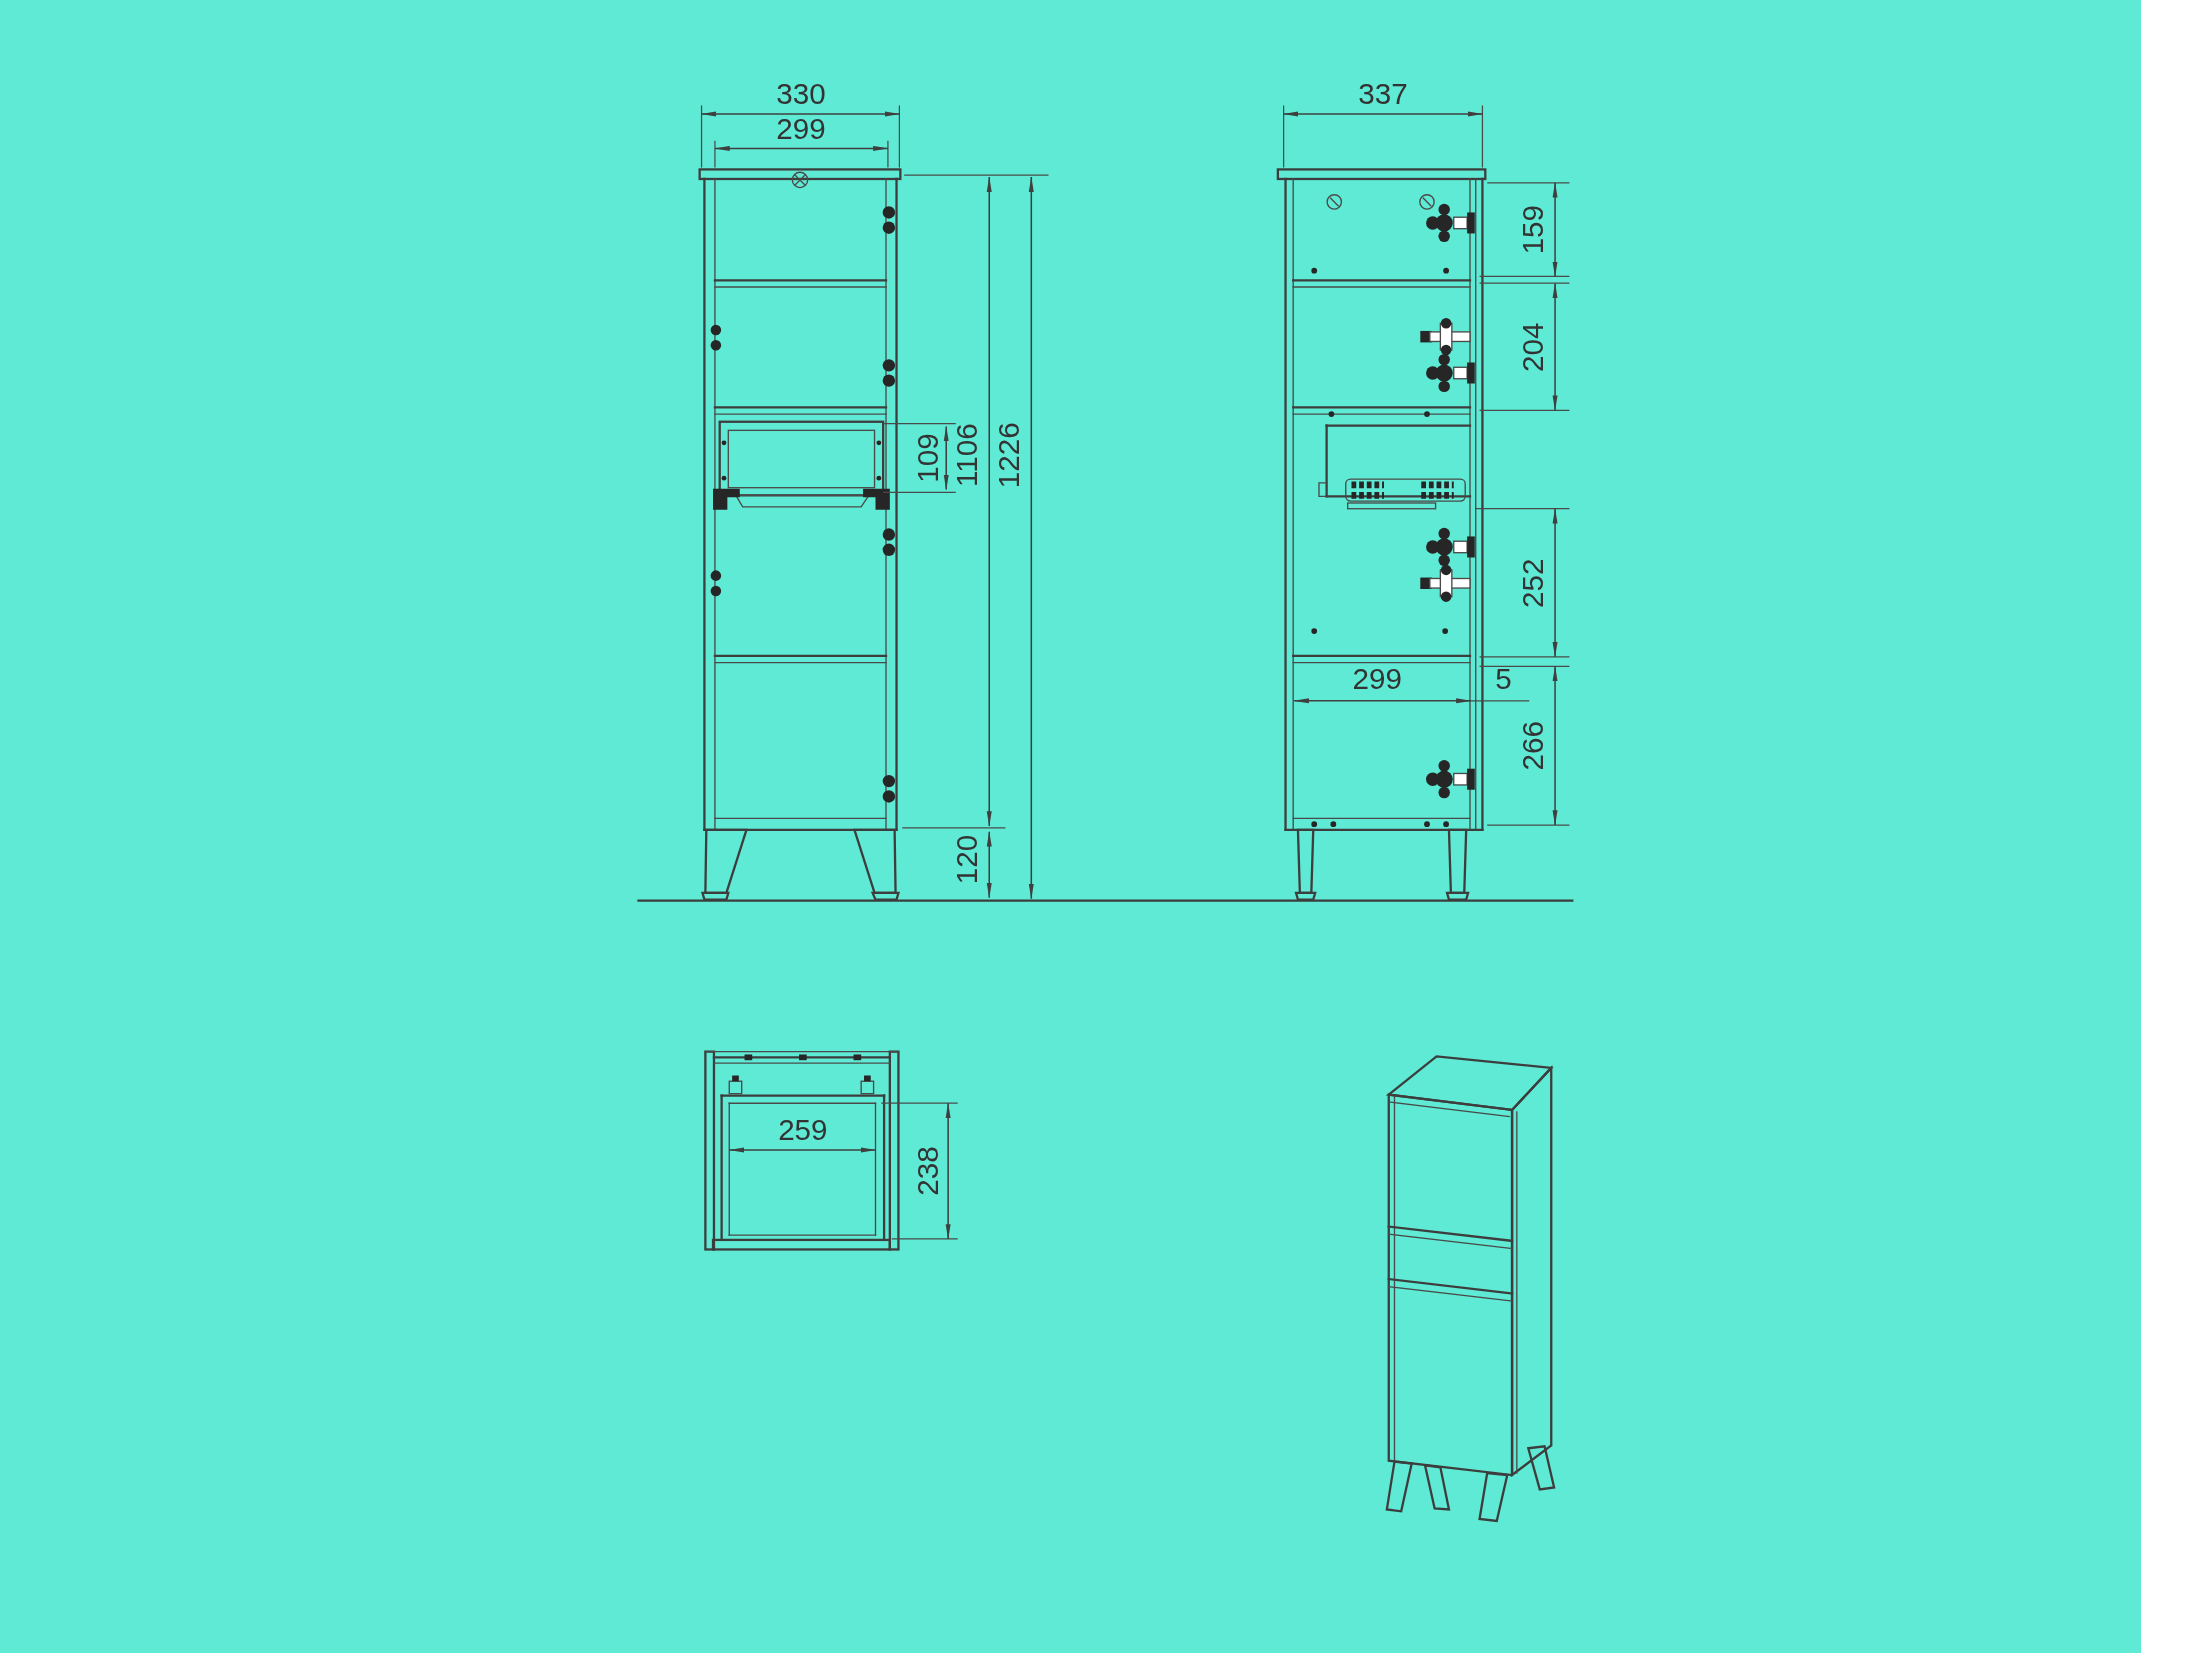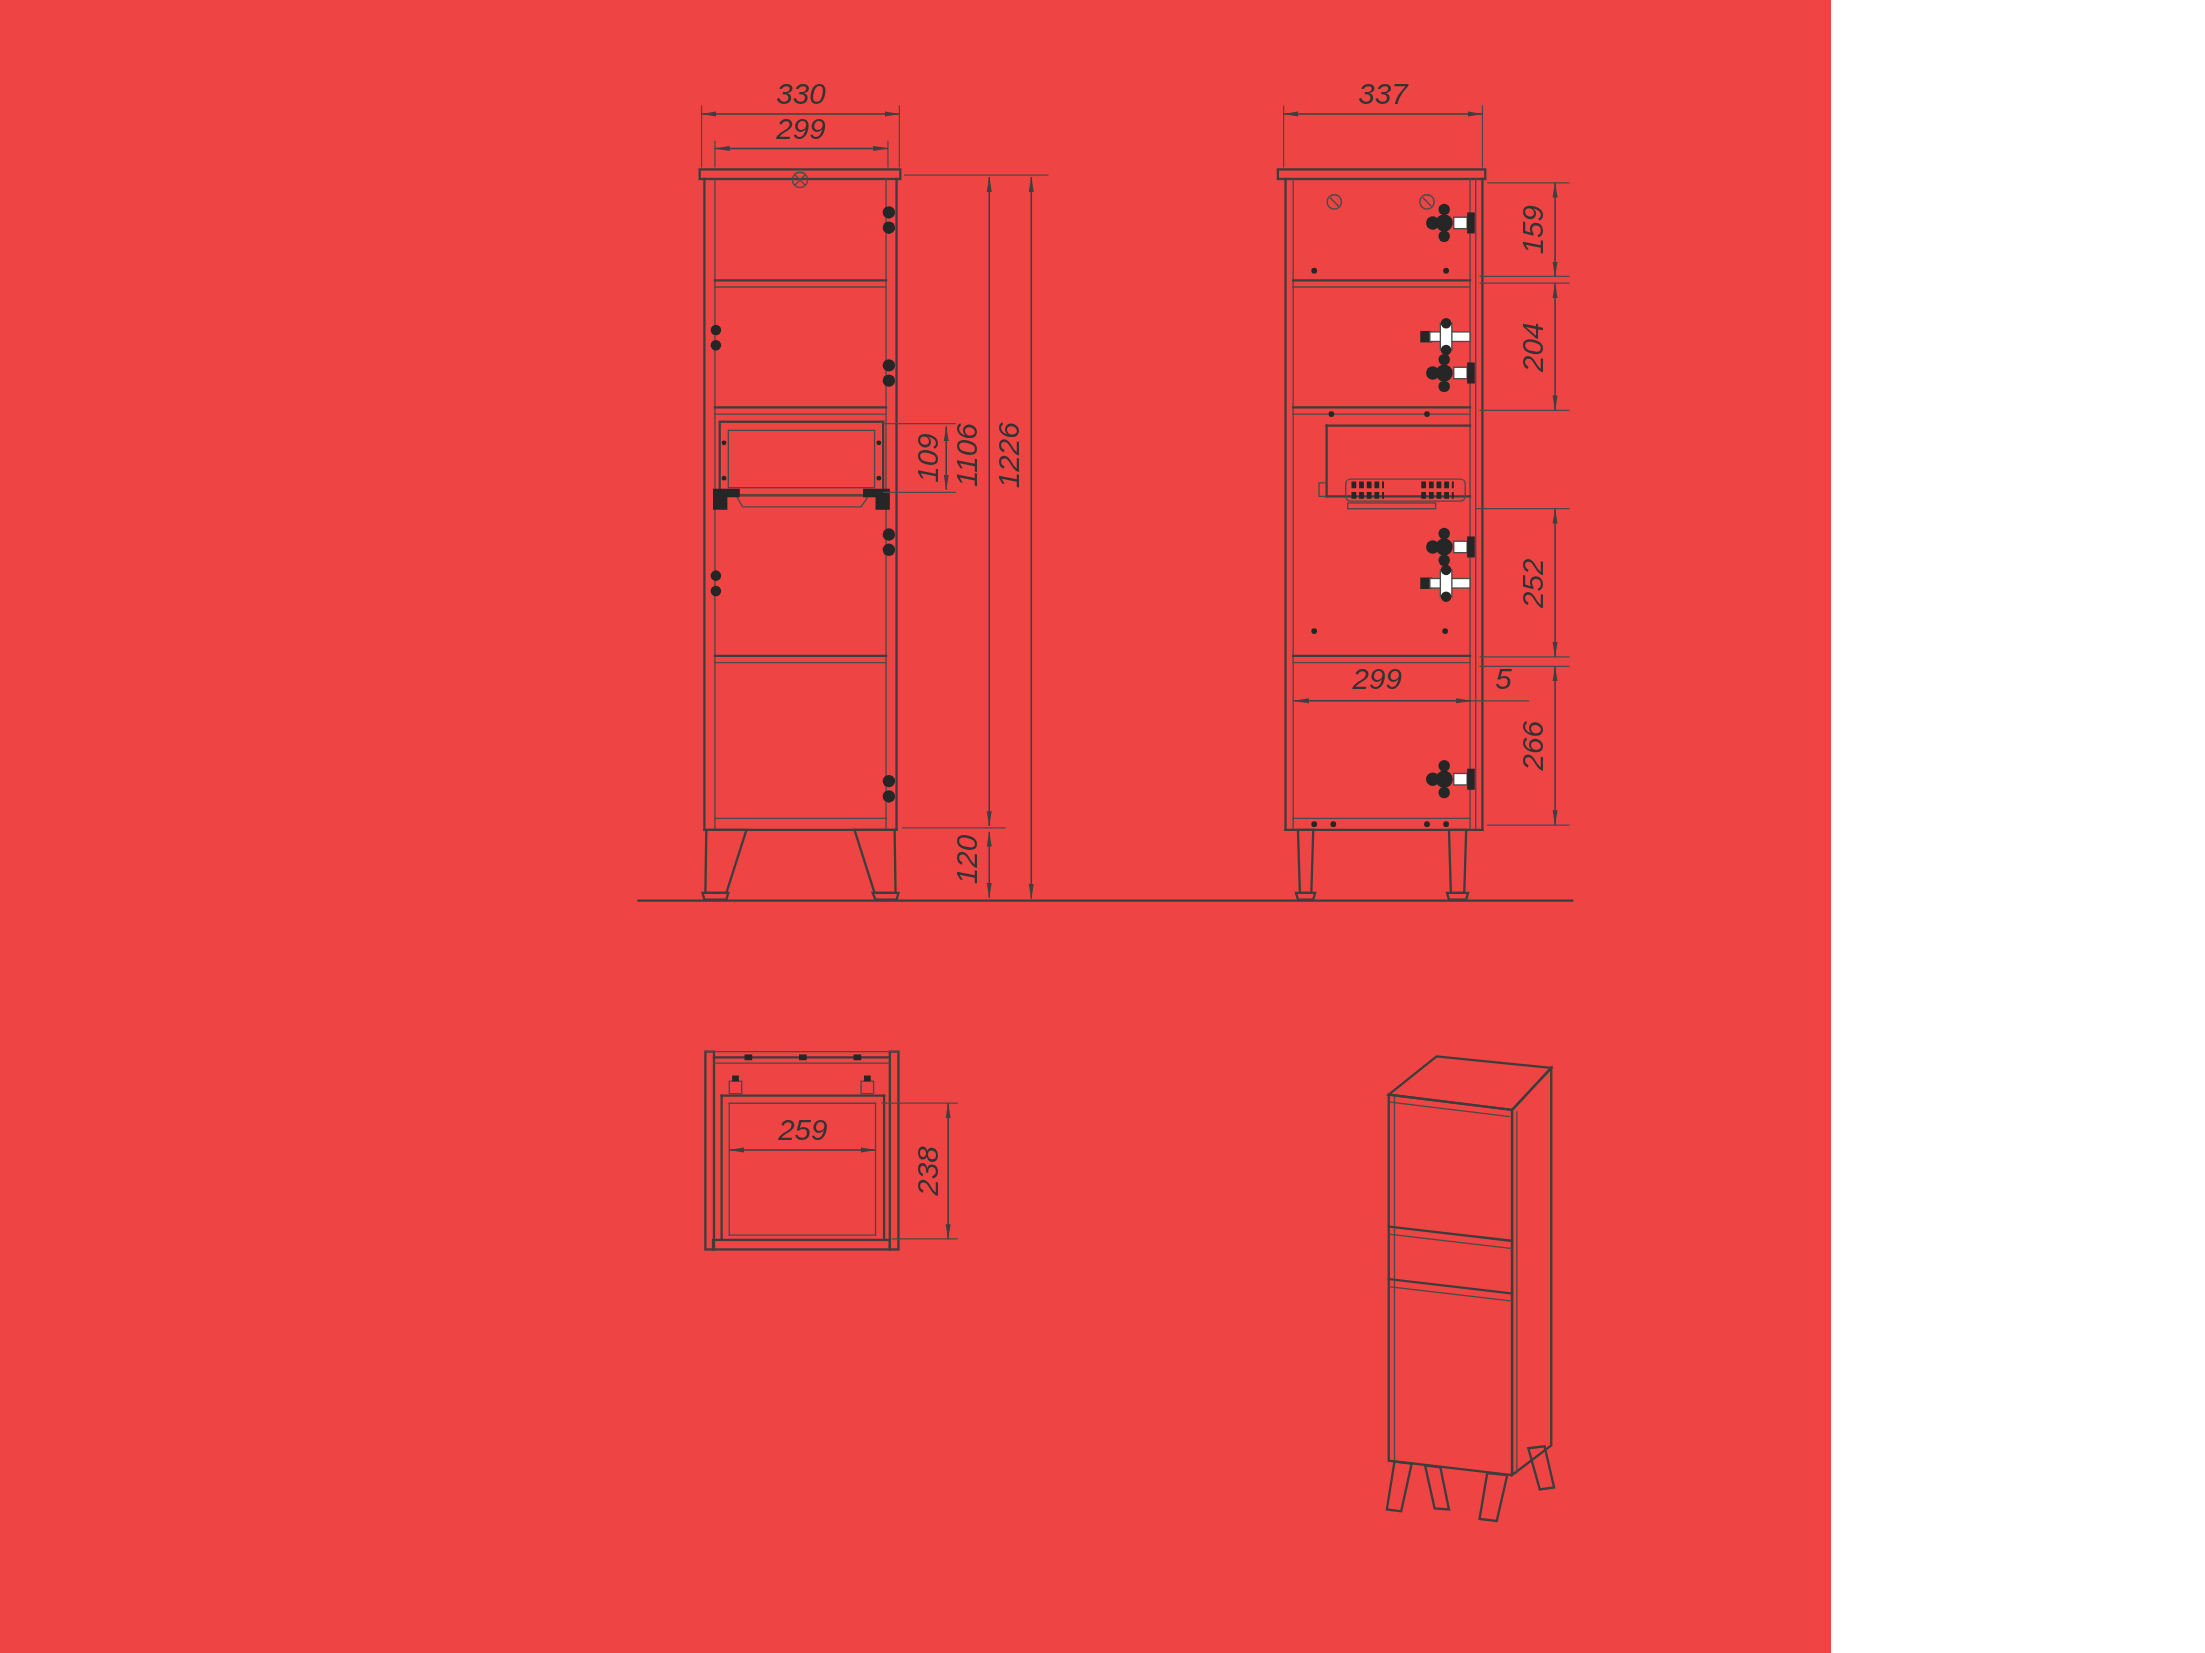--- a/index.html
+++ b/index.html
@@ -1,17 +1,17 @@
 <!DOCTYPE html>
 <html><head>
 <meta charset="utf-8">
 <style>
   html,body{margin:0;padding:0;background:#ffffff;}
-  .canvas{position:relative;width:1831px;height:1654px;background:#ef4444;overflow:hidden;
-          font-family:"Liberation Sans","DejaVu Sans",sans-serif;font-style:italic;}
+  .canvas{position:relative;width:2141px;height:1654px;background:#5eead4;overflow:hidden;
+          font-family:"Liberation Sans","DejaVu Sans",sans-serif;}
   svg{position:absolute;left:0;top:0;}
   .s2{stroke:#3d3d3d;stroke-width:2.4;fill:none;stroke-linecap:square;}
   .s1{stroke:#4a4a4a;stroke-width:1.4;fill:none;stroke-linecap:square;}
   .ext{stroke:#4a4a4a;stroke-width:1.3;fill:none;}
   .dim{stroke:#3f3f3f;stroke-width:1.6;fill:none;}
   .fillD{fill:#262626;stroke:none;}
   .wfill{fill:#ffffff;}
   .hatch{stroke:#262626;stroke-width:7;stroke-dasharray:5 3;fill:none;}
   .dimtext{font-size:31px;fill:#333333;text-anchor:middle;}
 </style>

